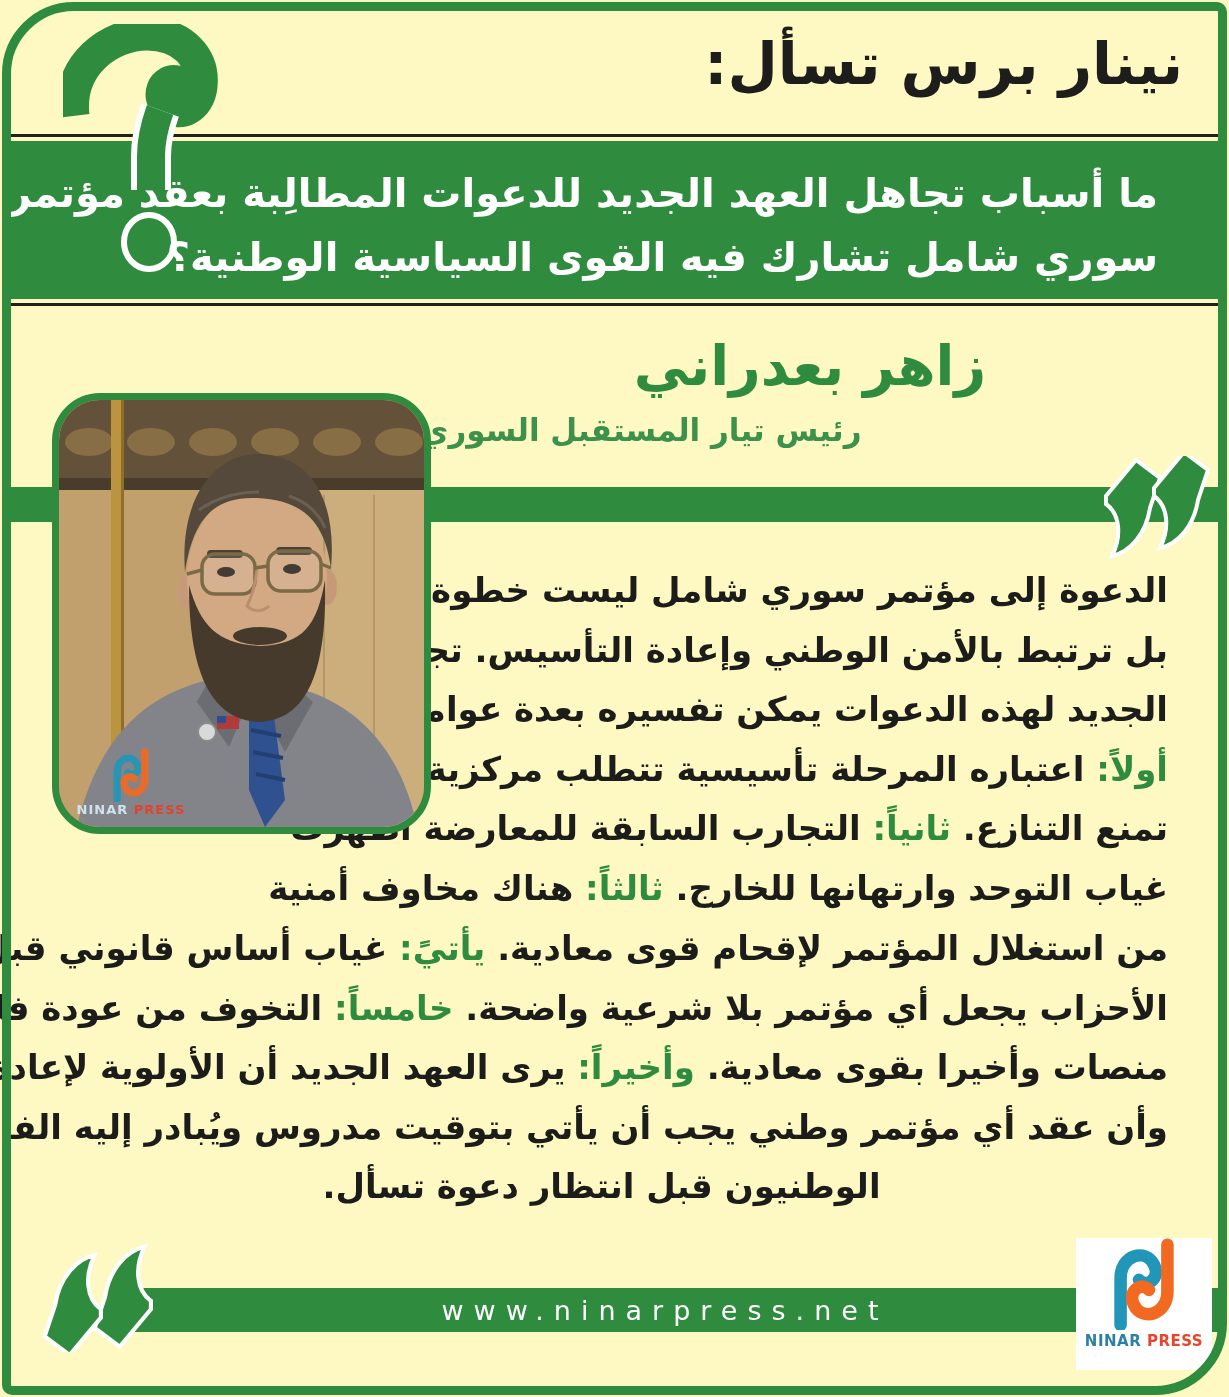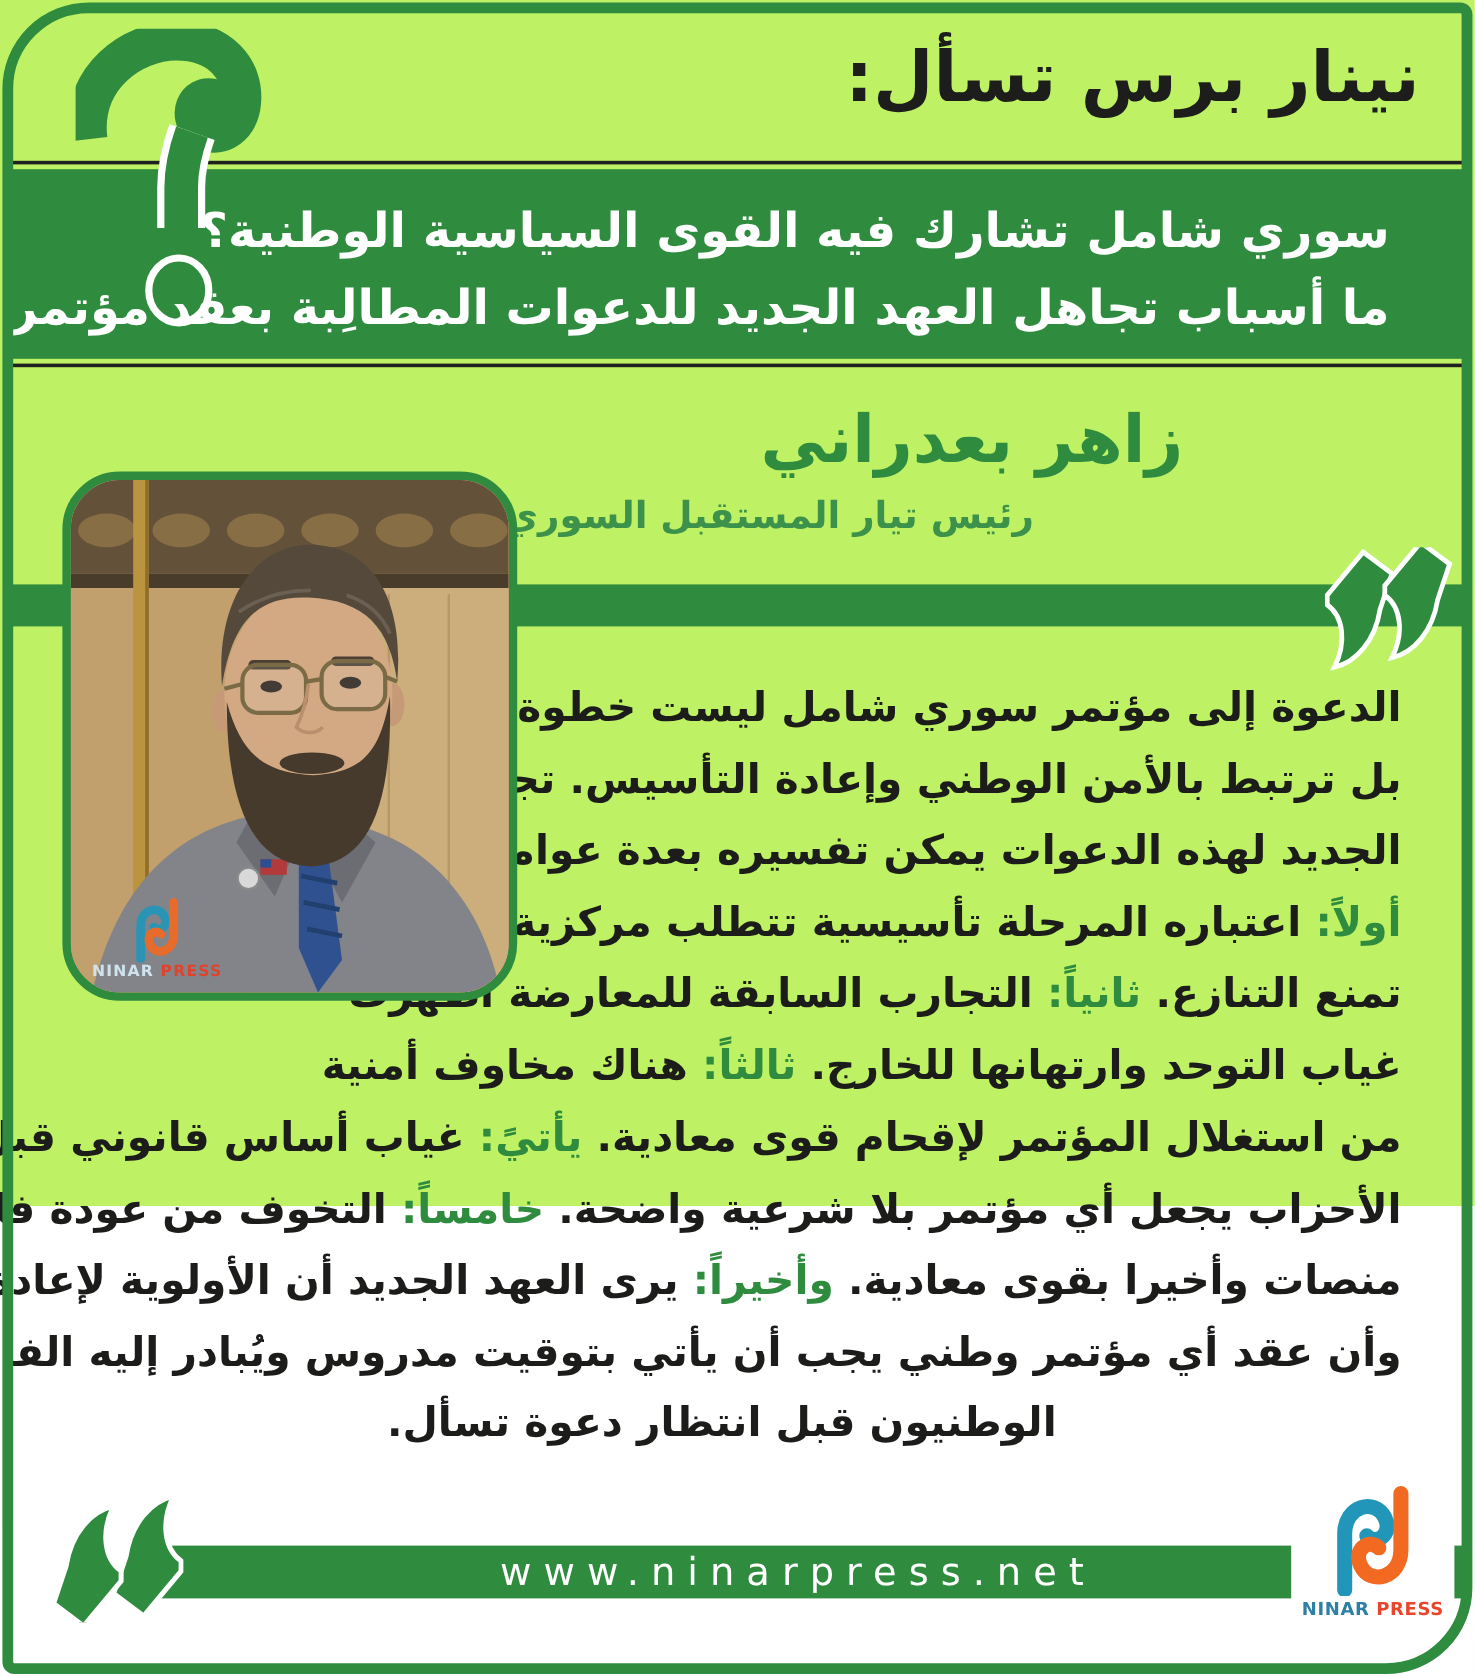--- a/index.html
+++ b/index.html
@@ -1,17 +1,17 @@
 <!DOCTYPE html>
 <html lang="ar"><head>
 <meta charset="utf-8">
 <style>
   html,body{margin:0;padding:0;background:#ffffff;}
   body{width:1229px;height:1397px;position:relative;font-family:"DejaVu Sans",sans-serif;overflow:hidden;}
-  #page{position:absolute;inset:0;width:1229px;height:1005px;background:#bef264;}
+  #page{position:absolute;inset:0;width:1229px;height:1397px;background:#fef9c3;}
 
   .card-border{position:absolute;left:2px;top:2px;width:1225px;height:1393px;
     border:9px solid #2f8c3f;border-radius:72px 10px 72px 10px;box-sizing:border-box;pointer-events:none;z-index:40;}
 
   .header-title{position:absolute;top:30px;right:46px;width:900px;text-align:right;direction:rtl;
     font-size:58px;font-weight:bold;color:#1d1d1b;letter-spacing:0;z-index:5;}
 
   .thin-line{position:absolute;left:9px;width:1211px;height:3px;background:#20201e;z-index:3;}
   .line-top{top:134px;}
   .line-bottom{top:303px;}
@@ -23,21 +23,21 @@
   .qmark{position:absolute;left:63px;top:24px;z-index:6;}
 
   .person-name{position:absolute;left:420px;top:334px;width:780px;text-align:center;direction:rtl;
     font-size:55px;font-weight:bold;color:#2f8c3f;z-index:5;}
   .person-role{position:absolute;left:420px;top:412px;width:780px;text-align:left;direction:rtl;
     font-size:31px;font-weight:bold;color:#3c914b;z-index:5;}
 
   .band-top{position:absolute;left:9px;top:487px;width:1211px;height:35px;background:#2f8c3f;z-index:6;}
   .band-bottom{position:absolute;left:110px;top:1288px;width:1110px;height:44px;background:#2f8c3f;z-index:6;
     display:flex;align-items:center;justify-content:center;}
-  .website{color:#ffffff;font-size:32px;letter-spacing:10px;font-weight:400;text-decoration:none;}
+  .website{color:#ffffff;font-size:27px;letter-spacing:10px;font-weight:400;text-decoration:none;}
 
   .photo-frame{position:absolute;left:52px;top:393px;width:365px;height:427px;border:7px solid #2f8c3f;
     border-radius:48px;overflow:hidden;z-index:8;background:#c2a06e;box-sizing:content-box;}
   .photo-frame svg.portrait{display:block;}
   .watermark{position:absolute;left:12px;bottom:10px;z-index:3;text-align:center;width:120px;}
   .watermark .wm-text{font-size:13px;font-weight:bold;letter-spacing:1px;margin-top:-4px;}
   .wm-n{color:#cfe3ef;}
   .wm-p{color:#e2422b;}
 
   .quote-icon{position:absolute;z-index:9;}
@@ -59,22 +59,22 @@
 </style>
 </head>
 <body>
 
 <div id="page">
 
   <div class="header-title">نينار برس تسأل:</div>
 
   <div class="thin-line line-top"></div>
   <div class="question-banner">
+    <div class="bline">ما أسباب تجاهل العهد الجديد للدعوات المطالِبة بعقد مؤتمر</div>
     <div class="bline">سوري شامل تشارك فيه القوى السياسية الوطنية؟</div>
-    <div class="bline">ما أسباب تجاهل العهد الجديد للدعوات المطالِبة بعقد مؤتمر</div>
   </div>
   <div class="thin-line line-bottom"></div>
 
   <svg class="qmark" width="215" height="265" viewBox="0 0 215 265">
     <path d="M 10 92 C 4 40 48 10 84 10 C 120 10 141 34 138 62 C 136 84 116 93 104 82 C 94 72 100 55 114 58" fill="none" stroke="#2f8c3f" stroke-width="33"></path>
     <circle cx="117" cy="60" r="18" fill="#2f8c3f"></circle>
     <path d="M 97 86 C 91 103 88 116 88 132 L 88 166" fill="none" stroke="#ffffff" stroke-width="40"></path>
     <path d="M 97 86 C 91 103 88 116 88 132 L 88 166" fill="none" stroke="#2f8c3f" stroke-width="28"></path>
     <ellipse cx="86" cy="218" rx="25" ry="27" fill="none" stroke="#ffffff" stroke-width="6"></ellipse>
   </svg>

